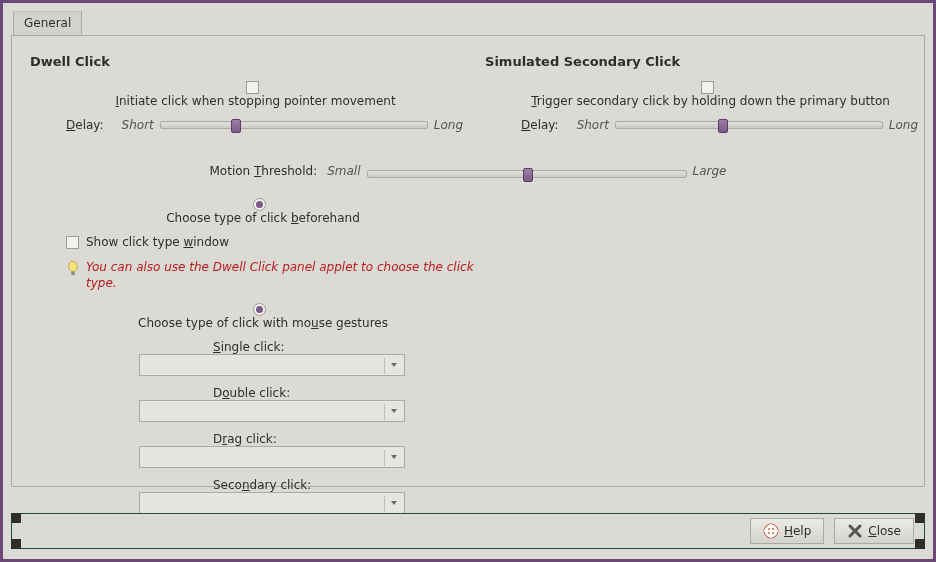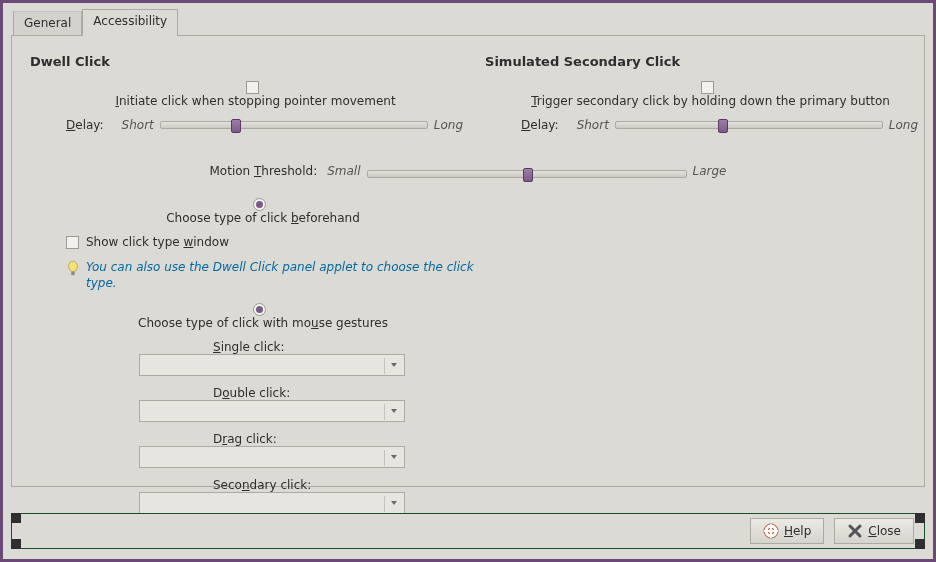--- a/index.html
+++ b/index.html
@@ -129,21 +129,21 @@
 }
 .hint-row {
   display: flex;
   align-items: flex-start;
   gap: 6px;
   margin-left: 36px;
   margin-bottom: 12px;
 }
 .hint-text {
   font-style: italic;
-  color: #0369a1;
+  color: #b91c1c;
   font-size: 12px;
   line-height: 1.35;
 }
 .bulb-icon {
   width: 14px; height: 18px;
   flex-shrink: 0;
   margin-top: 1px;
 }
 .combo-row {
   display: flex;
@@ -220,21 +220,20 @@
 }
 .btn svg { width:16px; height:16px; }
 </style>
 </head>
 <body>
 
 <div class="window">
 
   <div class="tabs">
     <div class="tab inactive">General</div>
-    <div class="tab active">Accessibility</div>
   </div>
 
   <div class="panel">
 
     <div class="columns">
 
       <div class="col-left">
         <div class="section-title">Dwell Click</div>
 
         <div class="row indent1">

